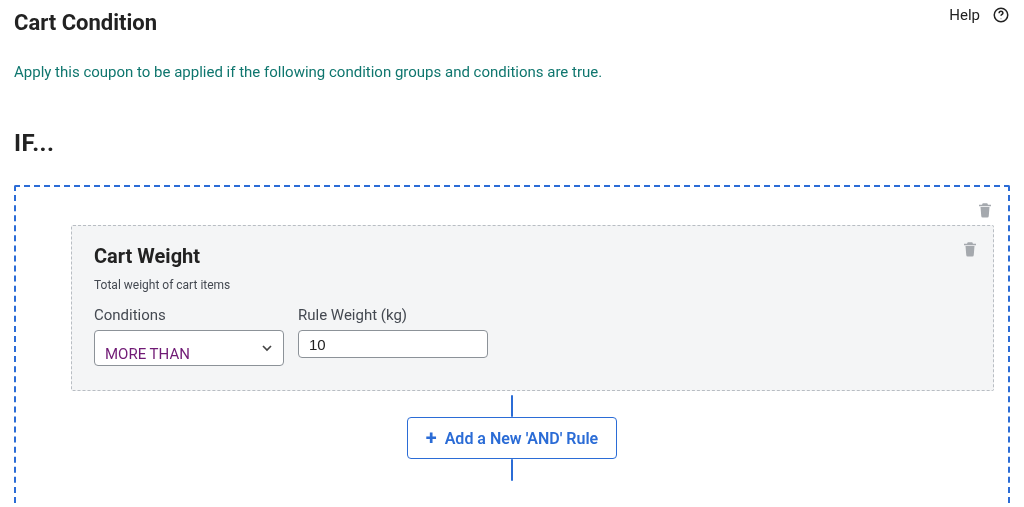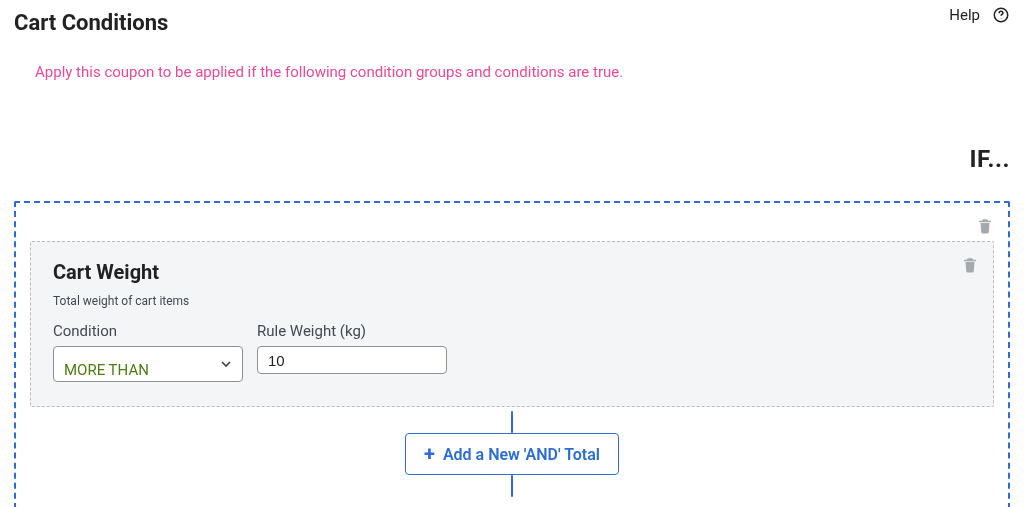--- a/index.html
+++ b/index.html
@@ -40,29 +40,28 @@
   .help-icon {
     display: inline-flex;
     align-items: center;
     justify-content: center;
     width: 18px;
     height: 18px;
   }
   .subtext {
     margin-top: 28px;
     font-size: 15px;
-    color: #ec4899;
-    margin-left: 21px;
+    color: #0f766e;
   }
   .if-heading {
-    text-align: right;
+    text-align: left;
     font-size: 24px;
     font-weight: 700;
     color: #222;
-    margin-top: 64px;
+    margin-top: 48px;
     margin-bottom: 28px;
     letter-spacing: 0.5px;
   }
 
   .group-box {
     border: 2px dashed #2b6cd6;
     border-radius: 2px;
     padding: 14px 14px 30px 14px;
     position: relative;
   }
@@ -80,20 +79,21 @@
     right: 14px;
   }
 
   .rule-box {
     margin-top: 24px;
     border: 1px dashed #b8bdc3;
     background: #f4f5f6;
     border-radius: 2px;
     padding: 18px 22px 24px 22px;
     position: relative;
+    margin-left: 41px;
   }
   .rule-title {
     font-size: 20px;
     font-weight: 700;
     color: #222;
     margin: 0 0 10px 0;
   }
   .rule-desc {
     font-size: 12px;
     color: #444951;
@@ -116,21 +116,21 @@
     position: relative;
     width: 190px;
     height: 36px;
     background: #fff;
     border: 1px solid #8c9298;
     border-radius: 4px;
     display: flex;
     align-items: center;
     padding: 12px 30px 0 10px;
     font-size: 15px;
-    color: #4d7c0f;
+    color: #701a75;
     cursor: pointer;
   }
   .select-wrap .chevron {
     position: absolute;
     right: 8px;
     top: 50%;
     transform: translateY(-50%);
     width: 16px;
     height: 16px;
     color: #444;
@@ -178,21 +178,21 @@
     line-height: 1;
     font-weight: 700;
   }
 </style>
 </head>
 <body>
 
 <div class="page">
 
   <div class="header-row">
-    <h2 class="title">Cart Conditions</h2>
+    <h2 class="title">Cart Condition</h2>
     <div class="help">
       <span>Help</span>
       <span class="help-icon">
         <svg viewBox="0 0 24 24" width="18" height="18" fill="none" stroke="currentColor" stroke-width="2">
           <circle cx="12" cy="12" r="9"></circle>
           <path d="M9.5 9.5a2.5 2.5 0 0 1 5 0c0 1.5-2.5 2-2.5 3.5"></path>
           <circle cx="12" cy="17" r="0.6" fill="currentColor" stroke="none"></circle>
         </svg>
       </span>
     </div>
@@ -214,21 +214,21 @@
         <svg viewBox="0 0 24 24" width="18" height="18" fill="currentColor">
           <path d="M9 3h6l1 2h4v2H4V5h4l1-2zM6 8h12l-1 12a2 2 0 0 1-2 2H9a2 2 0 0 1-2-2L6 8z"></path>
         </svg>
       </span>
 
       <h3 class="rule-title">Cart Weight</h3>
       <div class="rule-desc">Total weight of cart items</div>
 
       <div class="fields">
         <div class="field">
-          <div class="field-label">Condition</div>
+          <div class="field-label">Conditions</div>
           <div class="select-wrap">
             <span>MORE THAN</span>
             <span class="chevron">
               <svg viewBox="0 0 24 24" width="16" height="16" fill="none" stroke="currentColor" stroke-width="2.5">
                 <polyline points="6 9 12 15 18 9"></polyline>
               </svg>
             </span>
           </div>
         </div>
 
@@ -236,20 +236,20 @@
           <div class="field-label">Rule Weight (kg)</div>
           <input type="text" class="text-input" value="10" style="">
         </div>
       </div>
     </div>
 
     <div class="connector-wrap">
       <div class="connector-line"></div>
       <div class="add-rule-btn">
         <span class="plus">+</span>
-        <span>Add a New 'AND' Total</span>
+        <span>Add a New 'AND' Rule</span>
       </div>
       <div class="connector-line"></div>
     </div>
 
   </div>
 
 </div>
 
 </body></html>

